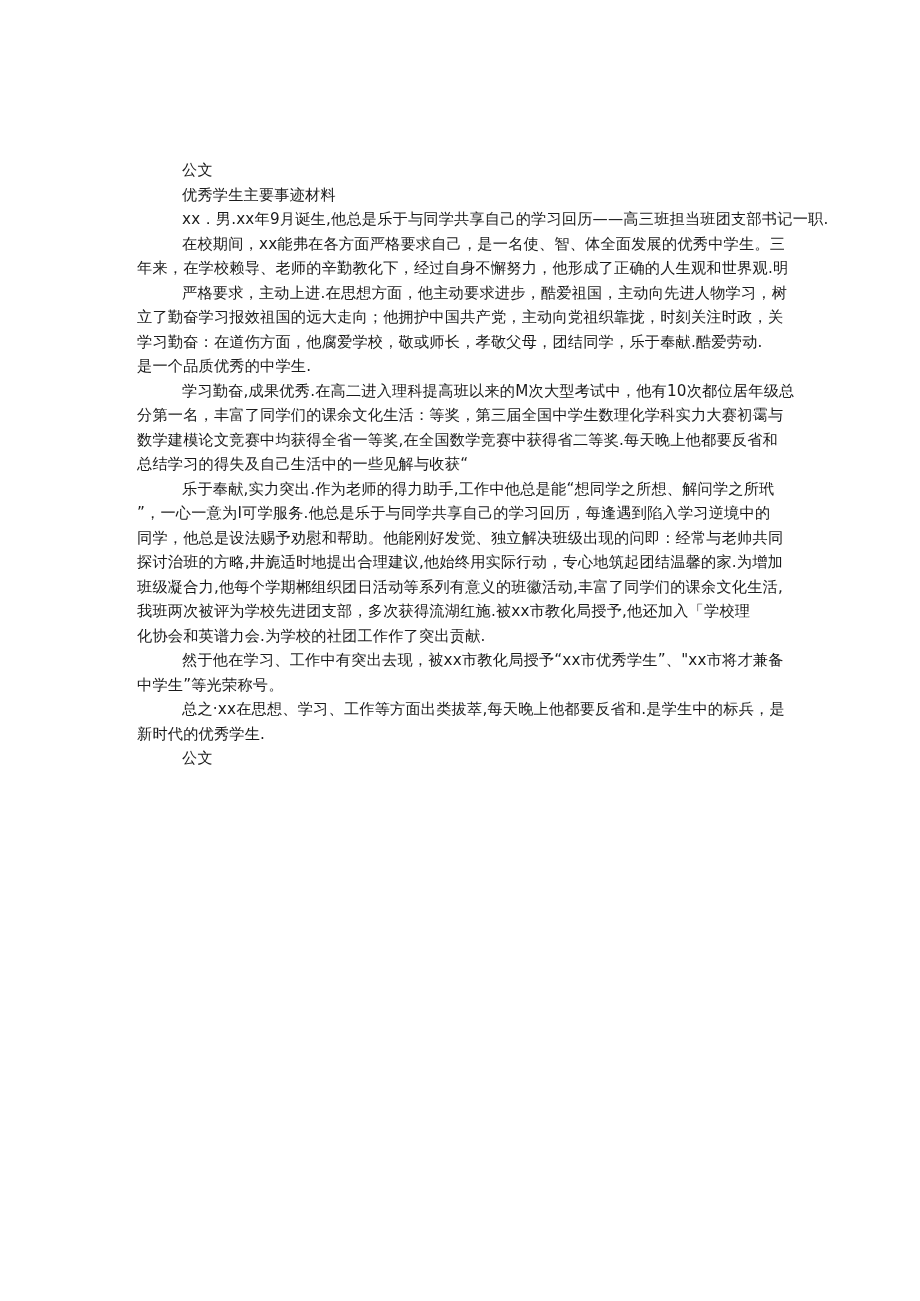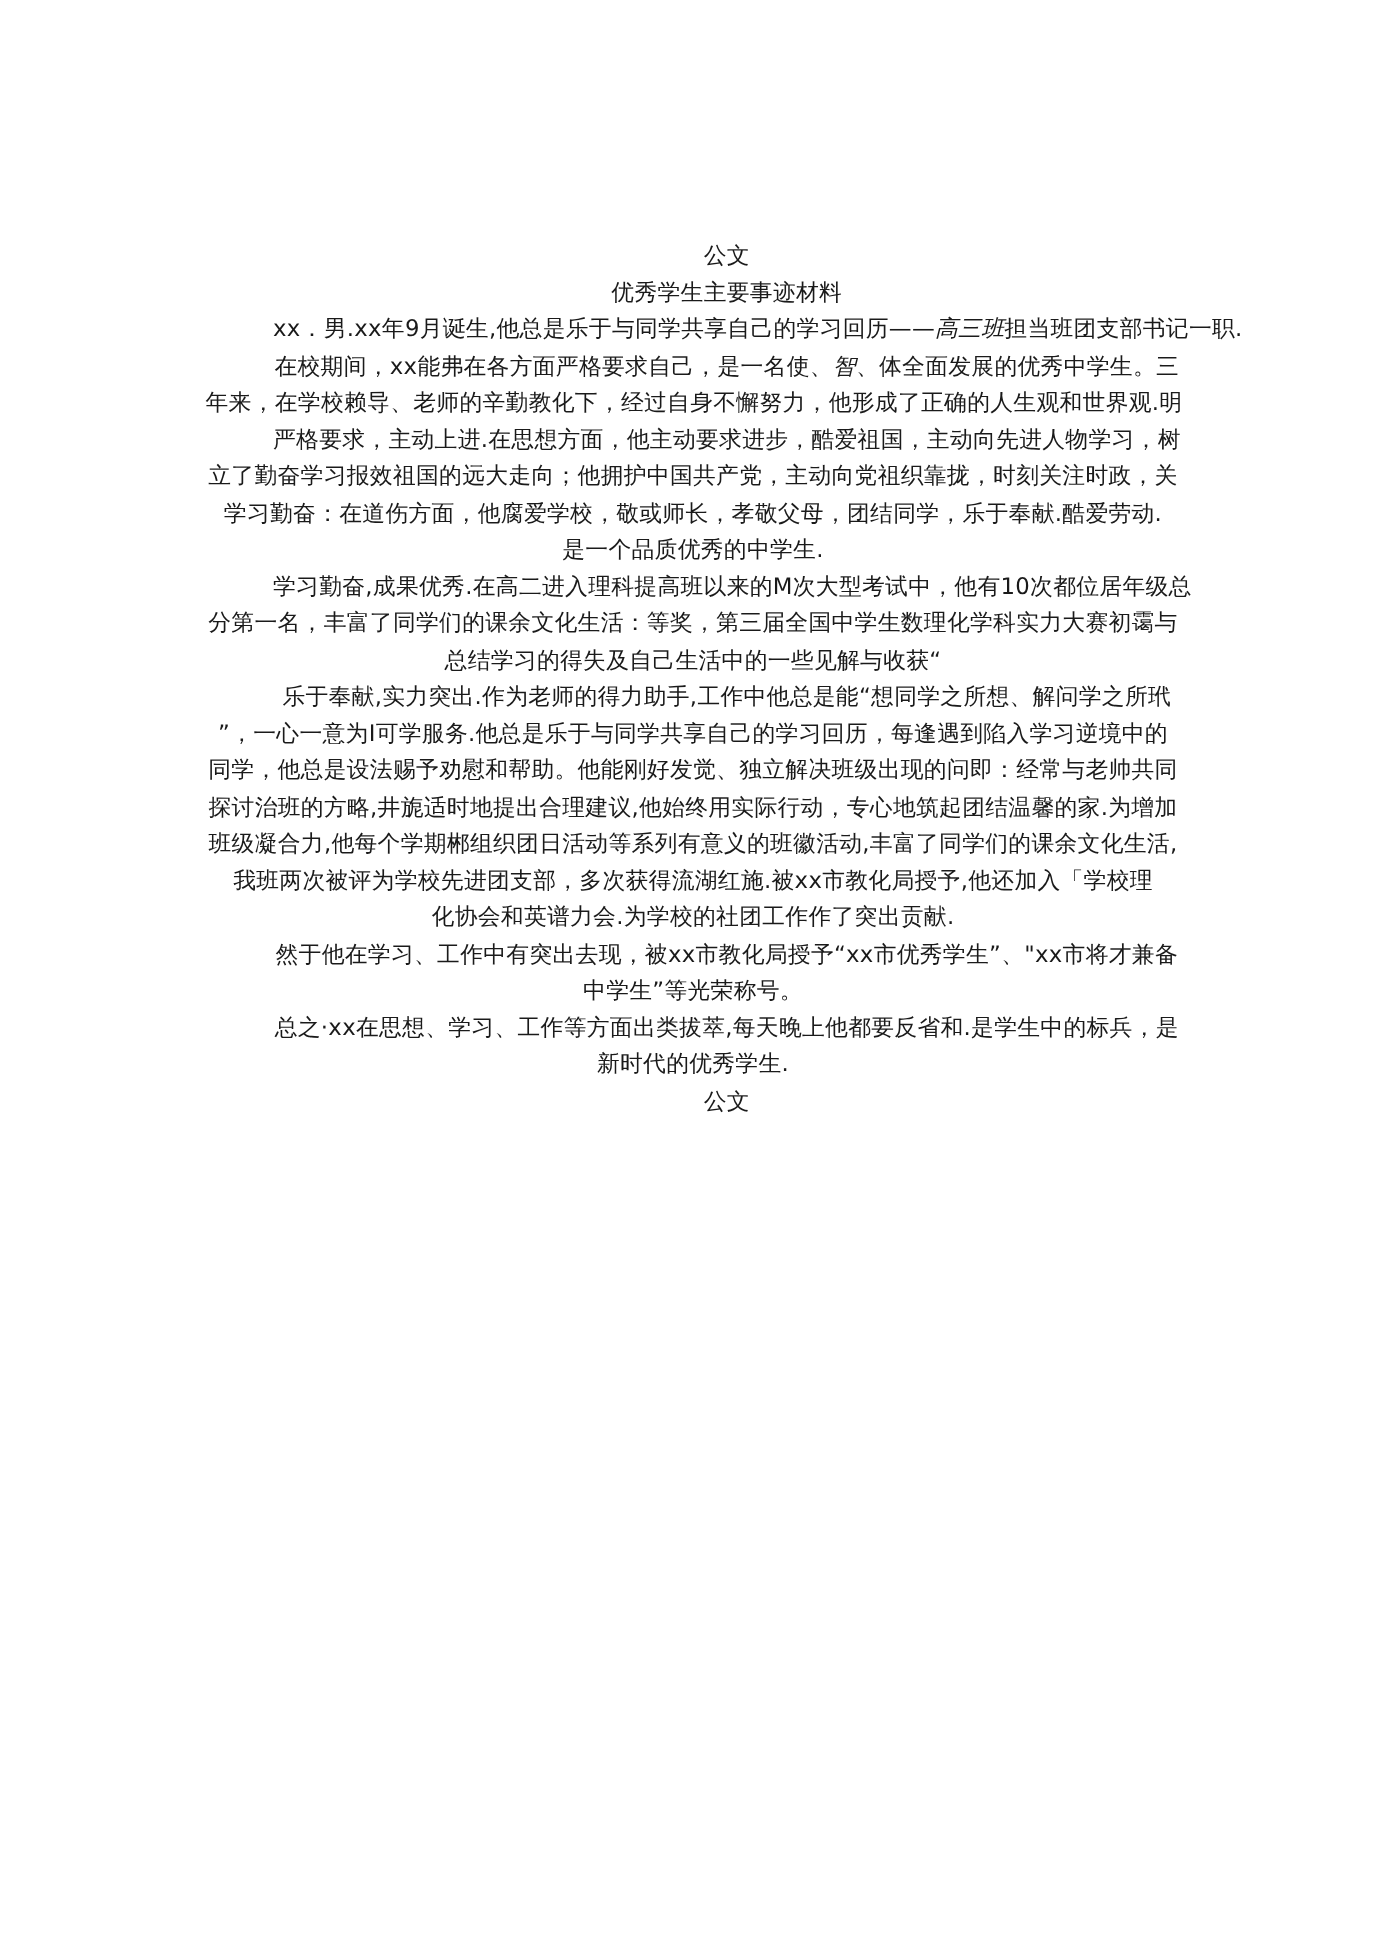--- a/index.html
+++ b/index.html
@@ -1,39 +1,40 @@
 <!DOCTYPE html>
 <html><head>
 <meta charset="utf-8">
 <style>
   html, body { margin: 0; padding: 0; background: #ffffff; }
   body { width: 920px; height: 1301px; position: relative; overflow: hidden;
          font-family: "DejaVu Sans", "Liberation Sans", sans-serif; color: #1a1a1a; }
   .page { position: absolute; left: 137px; top: 158px; width: 650px; }
   .line { height: 24.5px; line-height: 24.5px; font-size: 15.2px; white-space: nowrap;
-          letter-spacing: 0.2px; text-align: center; }
+          letter-spacing: 0.2px; }
   .indent { padding-left: 45px; }
-  .it { font-style: italic; }
+  .it { }
 </style>
 </head>
 <body>
 
 <div class="page">
   <div class="line indent">公文</div>
   <div class="line indent">优秀学生主要事迹材料</div>
   <div id="body-lines">
       <div class="line indent"><span>xx．男.xx年9月诞生,他总是乐于与同学共享自己的学习回历——</span><span class="it">高三班</span><span>担当班团支部书记一职.</span></div>
       <div class="line indent"><span>在校期间，xx能弗在各方面严格要求自己，是一名使、</span><span class="it">智</span><span>、体全面发展的优秀中学生。三</span></div>
       <div class="line"><span>年来，在学校赖导、老师的辛勤教化下，经过自身不懈努力，他形成了正确的人生观和世界观.明</span></div>
       <div class="line indent"><span>严格要求，主动上进.在思想方面，他主动要求进步，酷爱祖国，主动向先进人物学习，树</span></div>
       <div class="line"><span>立了勤奋学习报效祖国的远大走向；他拥护中国共产党，主动向党祖织靠拢，时刻关注时政，关</span></div>
       <div class="line"><span>学习勤奋：在道伤方面，他腐爱学校，敬或师长，孝敬父母，团结同学，乐于奉献.酷爱劳动.</span></div>
       <div class="line"><span>是一个品质优秀的中学生.</span></div>
       <div class="line indent"><span>学习勤奋,成果优秀.在高二进入理科提高班以来的M次大型考试中，他有10次都位居年级总</span></div>
       <div class="line"><span>分第一名，丰富了同学们的课余文化生活：等奖，第三届全国中学生数理化学科实力大赛初霭与</span></div>
+      <div class="line"><span>数学建模论文竞赛中均获得全省一等奖,在全国数学竞赛中获得省二等奖.每天晚上他都要反省和</span></div>
       <div class="line"><span>总结学习的得失及自己生活中的一些见解与收获“</span></div>
       <div class="line indent"><span>乐于奉献,实力突出.作为老师的得力助手,工作中他总是能“想同学之所想、解问学之所玳</span></div>
       <div class="line"><span>”，一心一意为I可学服务.他总是乐于与同学共享自己的学习回历，每逢遇到陷入学习逆境中的</span></div>
       <div class="line"><span>同学，他总是设法赐予劝慰和帮助。他能刚好发觉、独立解决班级出现的问即：经常与老帅共同</span></div>
       <div class="line"><span>探讨治班的方略,井旎适时地提出合理建议,他始终用实际行动，专心地筑起团结温馨的家.为增加</span></div>
       <div class="line"><span>班级凝合力,他每个学期郴组织团日活动等系列有意义的班徽活动,丰富了同学们的课余文化生活,</span></div>
       <div class="line"><span>我班两次被评为学校先进团支部，多次获得流湖红施.被xx市教化局授予,他还加入「学校理</span></div>
       <div class="line"><span>化协会和英谱力会.为学校的社团工作作了突出贡献.</span></div>
       <div class="line indent"><span>然于他在学习、工作中有突出去现，被xx市教化局授予“xx市优秀学生”、"xx市将才兼备</span></div>
       <div class="line"><span>中学生”等光荣称号。</span></div>

